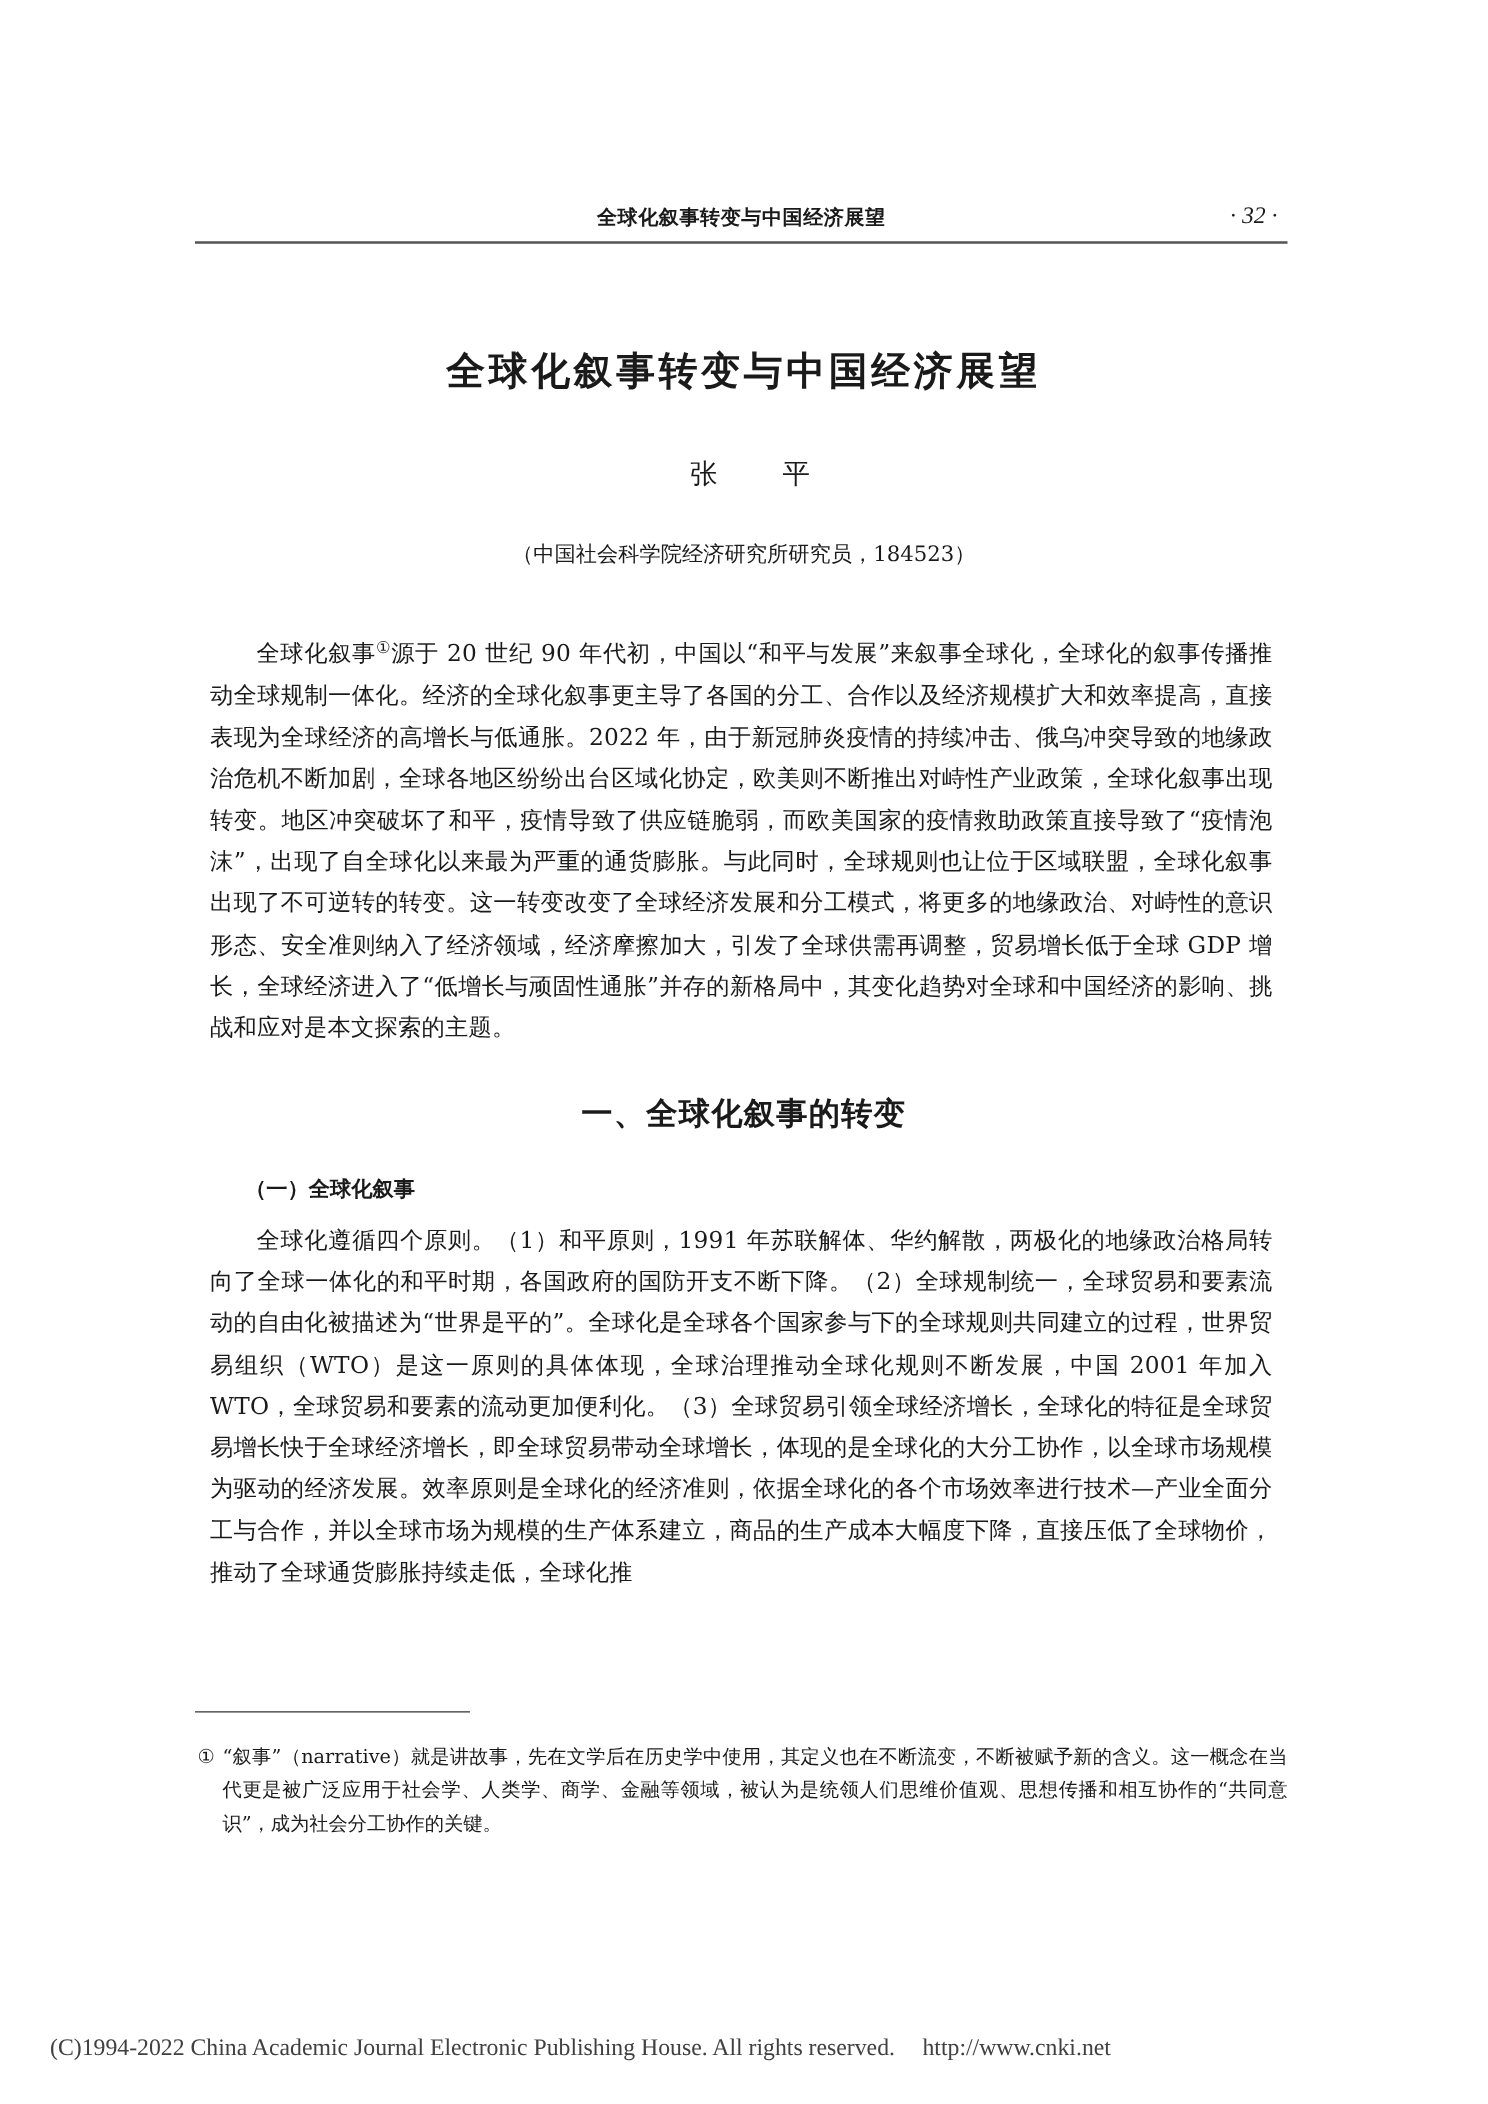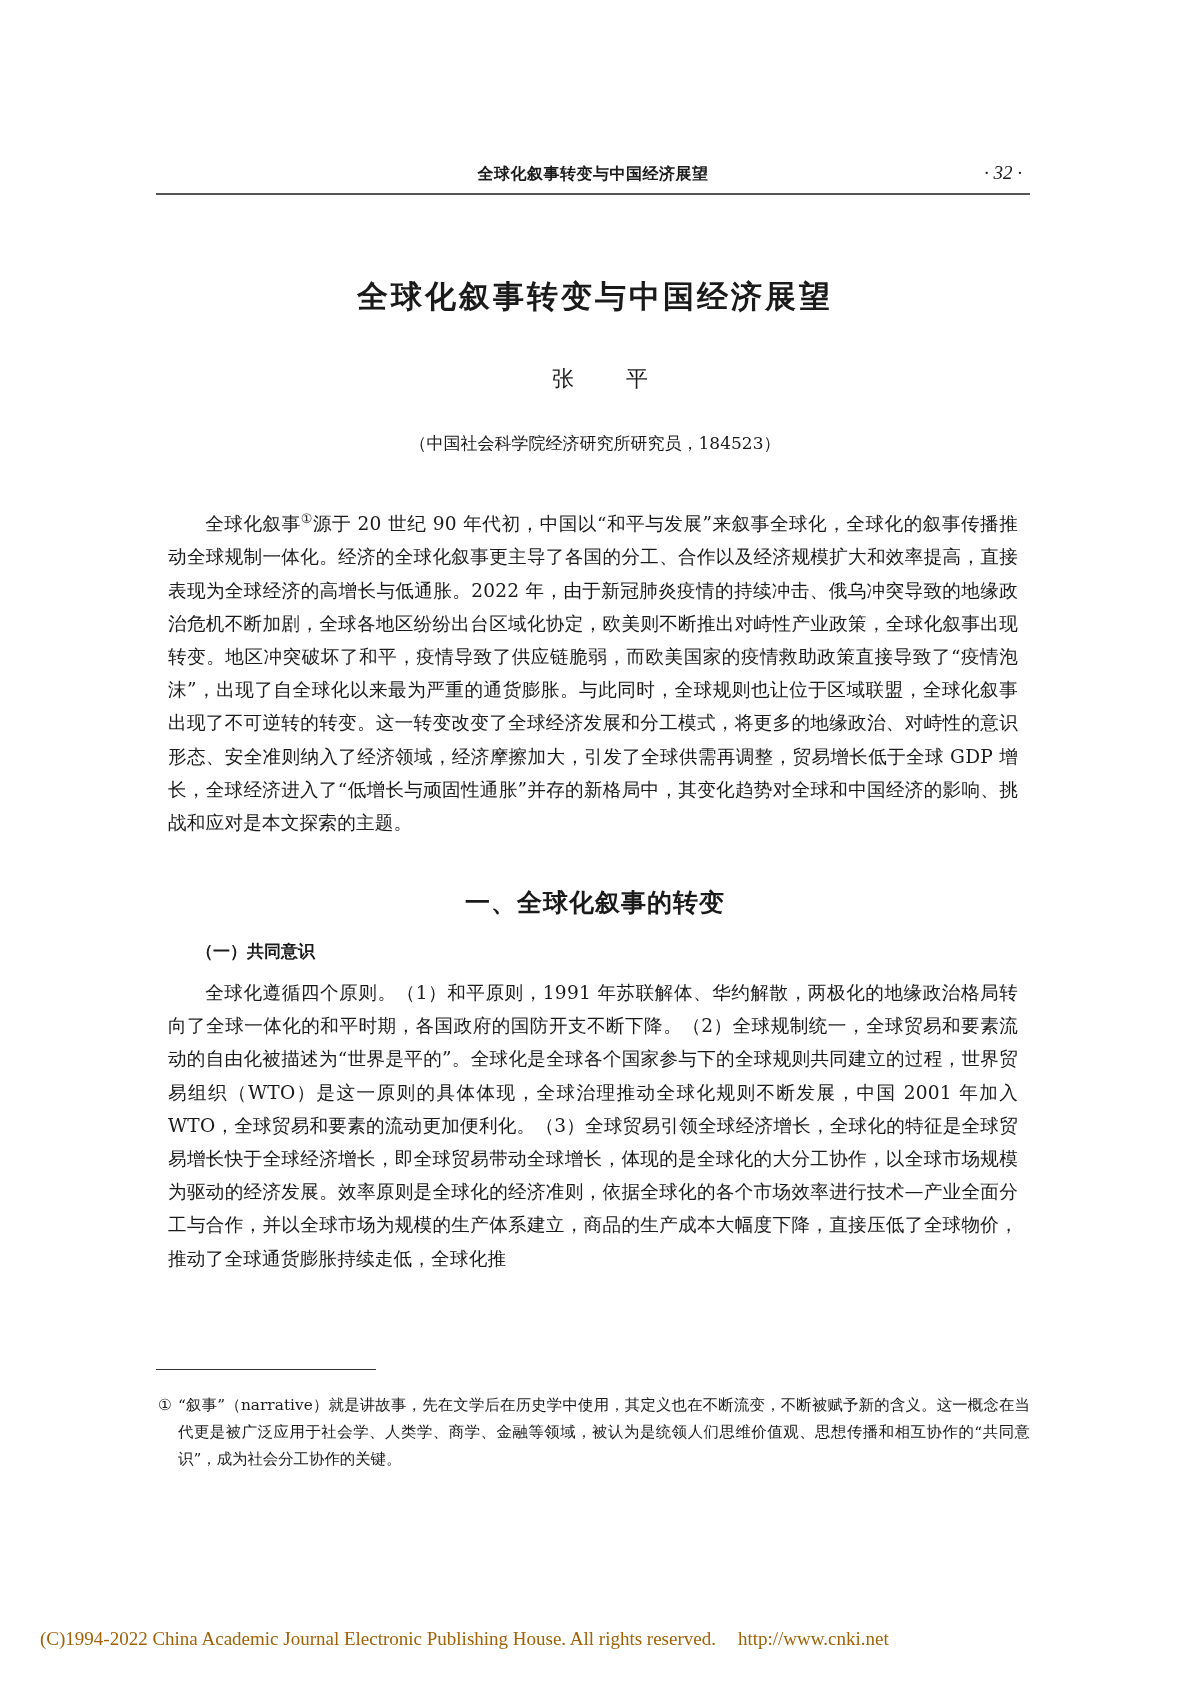--- a/index.html
+++ b/index.html
@@ -145,21 +145,21 @@
     .sup {
       font-size: 0.7em;
       vertical-align: 0.55em;
     }
     .copyright {
       position: absolute;
       left: 40px;
       top: 1628px;
       font-family: "Liberation Serif", "DejaVu Serif", serif;
       font-size: 19px;
-      color: #a16207;
+      color: #404040;
       white-space: nowrap;
     }
     .copyright .url {
       margin-left: 22px;
     }
   </style>
 </head>
 <body>
 
 <div class="running-header">
@@ -169,22 +169,22 @@
 <div class="header-rule"></div>
 
 <h1 class="article-title" style="margin:0;">全球化叙事转变与中国经济展望</h1>
 <div class="author">张平</div>
 <div class="affiliation">（中国社会科学院经济研究所研究员，184523）</div>
 
 <div class="body-text intro">
   <p><span>全球化叙事</span><span class="sup">①</span><span>源于 20 世纪 90 年代初，中国以“和平与发展”来叙事全球化，全球化的叙事传播推动全球规制一体化。经济的全球化叙事更主导了各国的分工、合作以及经济规模扩大和效率提高，直接表现为全球经济的高增长与低通胀。2022 年，由于新冠肺炎疫情的持续冲击、俄乌冲突导致的地缘政治危机不断加剧，全球各地区纷纷出台区域化协定，欧美则不断推出对峙性产业政策，全球化叙事出现转变。地区冲突破坏了和平，疫情导致了供应链脆弱，而欧美国家的疫情救助政策直接导致了“疫情泡沫”，出现了自全球化以来最为严重的通货膨胀。与此同时，全球规则也让位于区域联盟，全球化叙事出现了不可逆转的转变。这一转变改变了全球经济发展和分工模式，将更多的地缘政治、对峙性的意识形态、安全准则纳入了经济领域，经济摩擦加大，引发了全球供需再调整，贸易增长低于全球 GDP 增长，全球经济进入了“低增长与顽固性通胀”并存的新格局中，其变化趋势对全球和中国经济的影响、挑战和应对是本文探索的主题。</span></p>
 </div>
 
-<h2 class="section-heading" style="margin:12px;">一、全球化叙事的转变</h2>
-<h3 class="subsection-heading" style="margin:0;">（一）共同意识</h3>
+<h2 class="section-heading" style="margin:0;">一、全球化叙事的转变</h2>
+<h3 class="subsection-heading" style="margin:0;">（一）全球化叙事</h3>
 
 <div class="body-text section-body">
   <p>全球化遵循四个原则。（1）和平原则，1991 年苏联解体、华约解散，两极化的地缘政治格局转向了全球一体化的和平时期，各国政府的国防开支不断下降。（2）全球规制统一，全球贸易和要素流动的自由化被描述为“世界是平的”。全球化是全球各个国家参与下的全球规则共同建立的过程，世界贸易组织（WTO）是这一原则的具体体现，全球治理推动全球化规则不断发展，中国 2001 年加入 WTO，全球贸易和要素的流动更加便利化。（3）全球贸易引领全球经济增长，全球化的特征是全球贸易增长快于全球经济增长，即全球贸易带动全球增长，体现的是全球化的大分工协作，以全球市场规模为驱动的经济发展。效率原则是全球化的经济准则，依据全球化的各个市场效率进行技术—产业全面分工与合作，并以全球市场为规模的生产体系建立，商品的生产成本大幅度下降，直接压低了全球物价，推动了全球通货膨胀持续走低，全球化推</p>
 </div>
 
 <div class="footnote-rule"></div>
 <div class="footnote">
   <span class="footnote-marker">①</span>
   <div class="footnote-text">“叙事”（narrative）就是讲故事，先在文学后在历史学中使用，其定义也在不断流变，不断被赋予新的含义。这一概念在当代更是被广泛应用于社会学、人类学、商学、金融等领域，被认为是统领人们思维价值观、思想传播和相互协作的“共同意识”，成为社会分工协作的关键。</div>
 </div>

